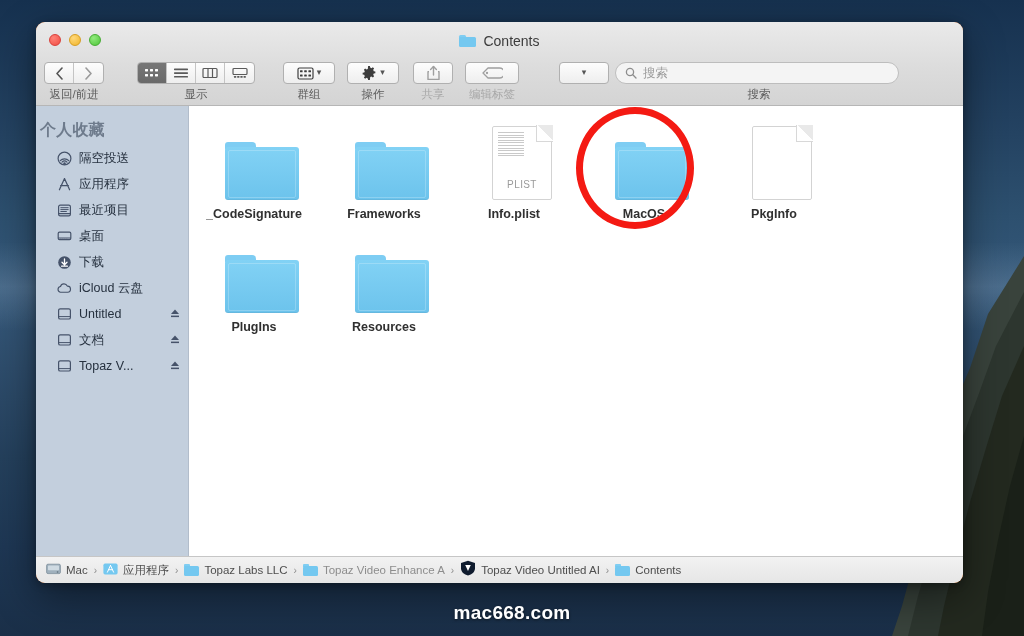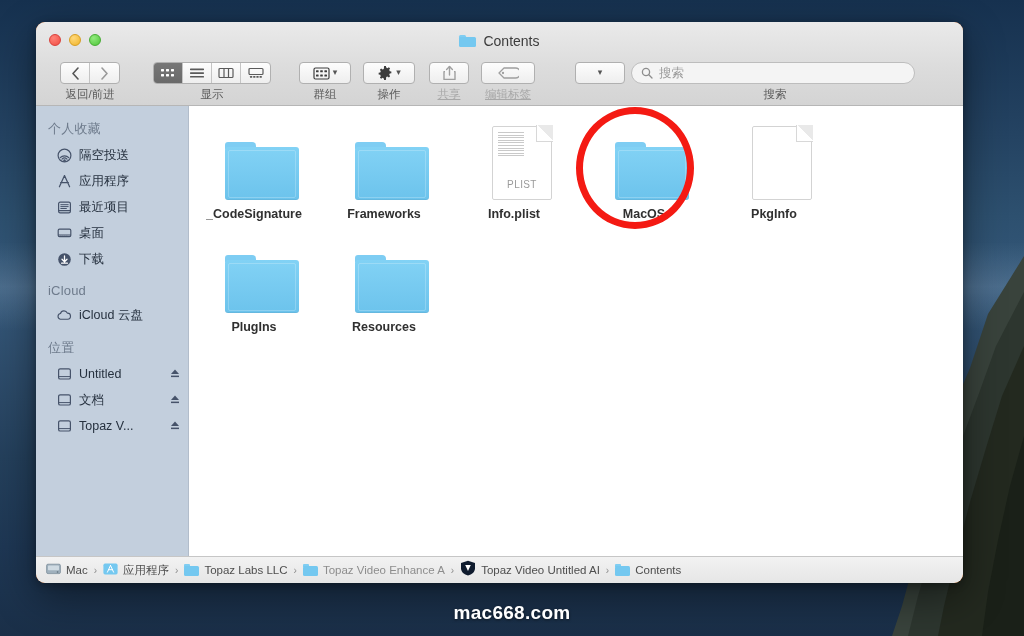--- a/index.html
+++ b/index.html
@@ -86,21 +86,21 @@
 
   #tb-controls {
     position: absolute; left: 0; right: 0; top: 40px;
     height: 44px;
     display: flex; align-items: flex-start;
   }
   .tb-group { display: flex; flex-direction: column; align-items: center; }
   .tb-caption {
     margin-top: 3px; font-size: 11.5px; color: #5c5c5c; white-space: nowrap;
   }
-  .tb-caption.dim { color: #a8a8a8; text-decoration: underline; }
+  .tb-caption.dim { color: #a8a8a8; }
 
   
   .seg {
     display: flex; height: 22px;
     border: 1px solid #b0b0b0; border-radius: 4px;
     background: linear-gradient(180deg,#fdfdfd,#eeeeee);
     overflow: hidden;
   }
   .seg > .cell {
     width: 29px; display:flex; align-items:center; justify-content:center;
@@ -135,22 +135,22 @@
   #sidebar {
     width: 153px; flex: none;
     background: #c3cfdd;
     border-right: 1px solid #b2bdcb;
     padding-top: 9px;
     font-size: 12.5px;
     color: #2e3b4d;
     overflow: hidden;
   }
   .sb-header {
-    font-size: 13px; color: #6e7b8c; font-weight: normal;
-    padding: 5px 0 4px 12px; letter-spacing: .2px;
+    font-size: 16px; color: #6e7b8c; font-weight: bold;
+    padding: 5px 0 4px 4px; letter-spacing: .2px;
   }
   .sb-item {
     height: 26px; display: flex; align-items: center; gap: 7px;
     padding-left: 20px; padding-right: 8px;
     color: #26313f; font-size: 12.5px;
   }
   .sb-item .lbl { flex: 1; overflow: hidden; white-space: nowrap; text-overflow: ellipsis; }
   .sb-ico { width: 16px; height: 16px; flex: none; display:flex; align-items:center; justify-content:center; }
   .eject { font-size: 11px; color: #4a5costly; color:#46536a; }
 
@@ -270,21 +270,21 @@
       <span class="light green"></span>
     </div>
 
     <div id="win-title">
       <span class="title-folder"></span>
       <span>Contents</span>
     </div>
 
     <div id="tb-controls">
 
-      <div class="tb-group" style="margin-left:24px;">
+      <div class="tb-group" style="margin-left:8px;">
         <div class="seg">
           <div class="cell">
             <svg width="9" height="13" viewBox="0 0 9 13">
               <path d="M7 1 L2 6.5 L7 12" fill="none" stroke="#555" stroke-width="1.6" stroke-linecap="round" stroke-linejoin="round"></path>
             </svg>
           </div>
           <div class="cell">
             <svg width="9" height="13" viewBox="0 0 9 13">
               <path d="M2 1 L7 6.5 L2 12" fill="none" stroke="#9a9a9a" stroke-width="1.6" stroke-linecap="round" stroke-linejoin="round"></path>
             </svg>
@@ -466,31 +466,29 @@
       <div class="sb-item">
         <span class="sb-ico">
           <svg width="15" height="15" viewBox="0 0 15 15">
             <circle cx="7.5" cy="7.5" r="6.3" fill="#46536a"></circle>
             <path d="M7.5 3.9 V9.4 M5 7.2 L7.5 9.7 L10 7.2 M4.6 11.2 H10.4" fill="none" stroke="#ffffff" stroke-width="1.3" stroke-linecap="round" stroke-linejoin="round"></path>
           </svg>
         </span>
         <span class="lbl">下载</span>
       </div>
 
-      <div class="sb-header" style="padding-top:11px;">iCloud</div>
       <div class="sb-item">
         <span class="sb-ico">
           <svg width="16" height="12" viewBox="0 0 16 12">
             <path d="M4.3 10.2 A2.9 2.9 0 0 1 4.5 4.5 A3.6 3.6 0 0 1 11.3 4.1 A2.9 2.9 0 0 1 11.6 10.2 Z" fill="none" stroke="#46536a" stroke-width="1.15" stroke-linejoin="round"></path>
           </svg>
         </span>
         <span class="lbl">iCloud 云盘</span>
       </div>
 
-      <div class="sb-header" style="padding-top:11px;">位置</div>
 
       <div class="sb-item">
         <span class="sb-ico">
           <svg width="15" height="14" viewBox="0 0 15 14">
             <rect x="1.6" y="1.8" width="11.8" height="10.2" rx="1.6" fill="none" stroke="#46536a" stroke-width="1.2"></rect>
             <path d="M1.6 9.6 H13.4" stroke="#46536a" stroke-width="1"></path>
           </svg>
         </span>
         <span class="lbl">Untitled</span>
         <span class="eject">

